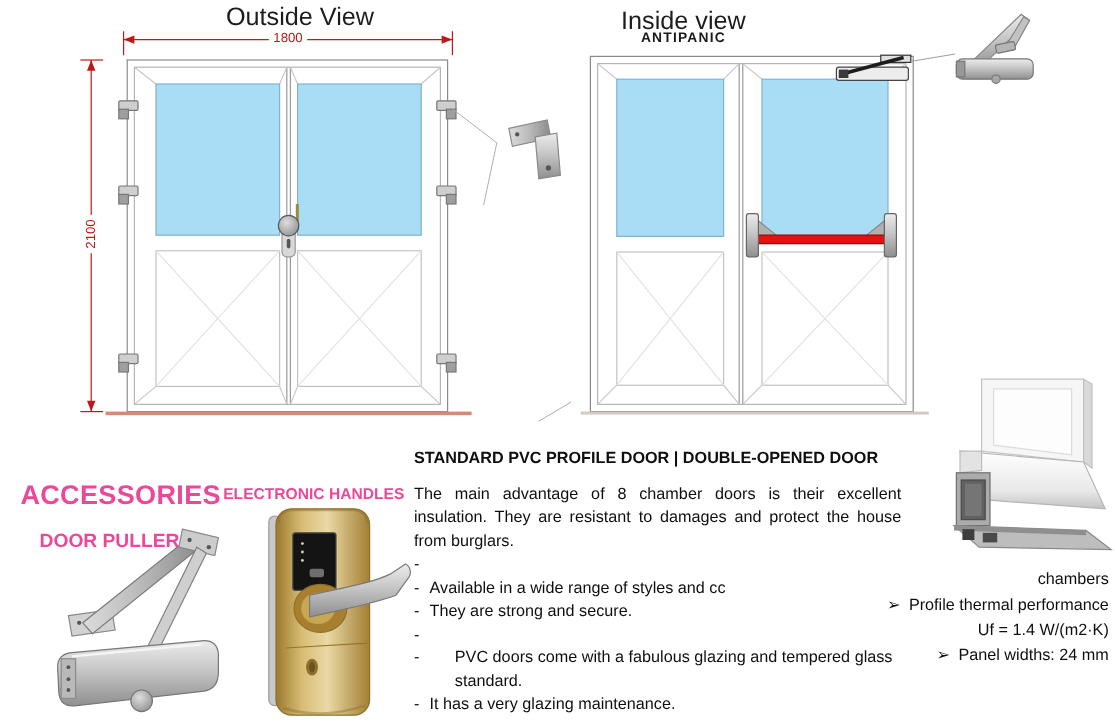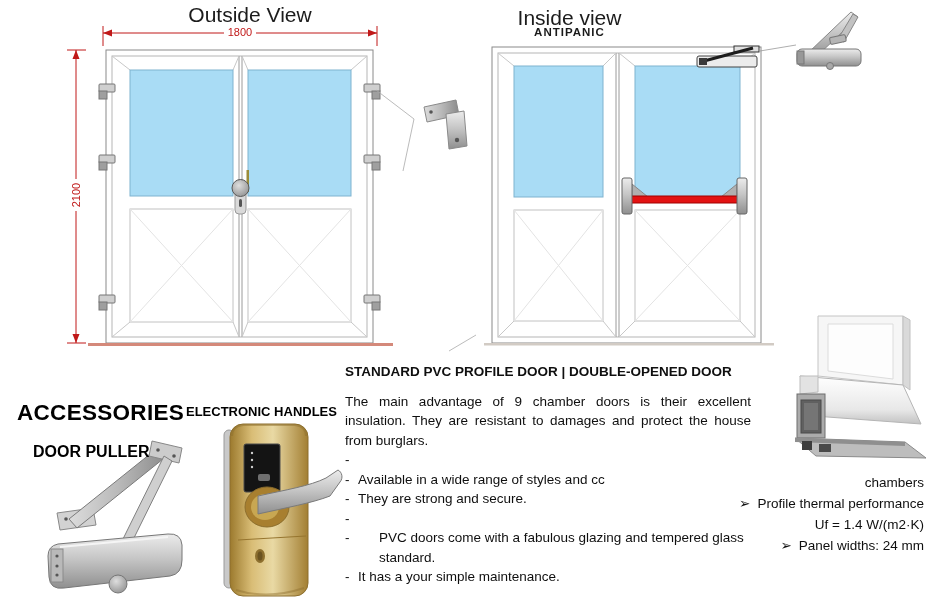--- a/index.html
+++ b/index.html
@@ -6,25 +6,25 @@
   #canvas {
     position:relative; width:929px; height:607px; background:#ffffff;
     overflow:hidden; font-family:"Liberation Sans", sans-serif; color:#111;
   }
   svg.layer { position:absolute; left:0; top:0; }
   .t { position:absolute; }
   .view-title { font-size:21px; color:#1c1c1c; text-align:center; }
   .subtitle { font-size:11.5px; font-weight:bold; letter-spacing:1px; text-align:center; color:#1a1a1a; }
   .dim { font-size:11px; color:#c01818; }
   .dim span { background:#ffffff; padding:0 4px; }
-  .sec-title { font-weight:bold; color:#000000; }
+  .sec-title { font-weight:bold; color:#ec4899; }
   #accessories-title { left:17px; top:400px; font-size:22.5px; letter-spacing:0.3px; }
   #door-puller-label { left:33px; top:443px; font-size:16px; }
   #electronic-handles-label { left:186px; top:404px; font-size:13px; }
-  #description { left:345px; top:362px; width:406px; font-size:13.5px; line-height:19.5px; color:#0f0f0f; }
+  #description { left:345px; top:372px; width:406px; font-size:13.5px; line-height:19.5px; color:#0f0f0f; }
   #description .desc-title { font-weight:bold; white-space:nowrap; margin-bottom:10px; }
   #description .desc-par { text-align:justify; }
   .bullet { display:flex; }
   .bullet .mk { width:13px; flex:none; }
   .bullet.wide .mk { width:34px; }
   #specs { right:5px; top:472px; width:250px; text-align:right; font-size:13.5px; line-height:21px; color:#0f0f0f; }
   #specs .arrow { display:inline-block; margin-right:7px; }
 </style>
 </head>
 <body>
@@ -262,42 +262,42 @@
   <div class="t subtitle" style="left:487px; top:26px; width:165px;">ANTIPANIC</div>
 
   <div class="t sec-title" id="accessories-title">ACCESSORIES</div>
 
   <div class="t sec-title" id="door-puller-label">DOOR PULLER</div>
 
   <div class="t sec-title" id="electronic-handles-label">ELECTRONIC HANDLES</div>
 
   <div class="t" id="description">
     <div class="desc-title">STANDARD PVC PROFILE DOOR | DOUBLE-OPENED DOOR</div>
-    <div class="desc-par">The main advantage of 9 chamber doors is their excellent insulation. They are resistant to damages and protect the house from burglars.</div>
+    <div class="desc-par">The main advantage of 8 chamber doors is their excellent insulation. They are resistant to damages and protect the house from burglars.</div>
     <div class="bullet">
       <span class="mk">-</span>
     </div>
     <div class="bullet">
       <span class="mk">-</span>
       <span>Available in a wide range of styles and cc</span>
     </div>
     <div class="bullet">
       <span class="mk">-</span>
       <span>They are strong and secure.</span>
     </div>
     <div class="bullet wide">
       <span class="mk">-</span>
     </div>
     <div class="bullet wide">
       <span class="mk">-</span>
       <span>PVC doors come with a fabulous glazing and tempered glass standard.</span>
     </div>
     <div class="bullet">
       <span class="mk">-</span>
-      <span>It has a your simple maintenance.</span>
+      <span>It has a very glazing maintenance.</span>
     </div>
   </div>
 
   <div class="t" id="specs">
     <div>chambers</div>
     <div>
       <span class="arrow">➢</span><span>Profile thermal performance</span>
     </div>
     <div>Uf = 1.4 W/(m2·K)</div>
     <div>

